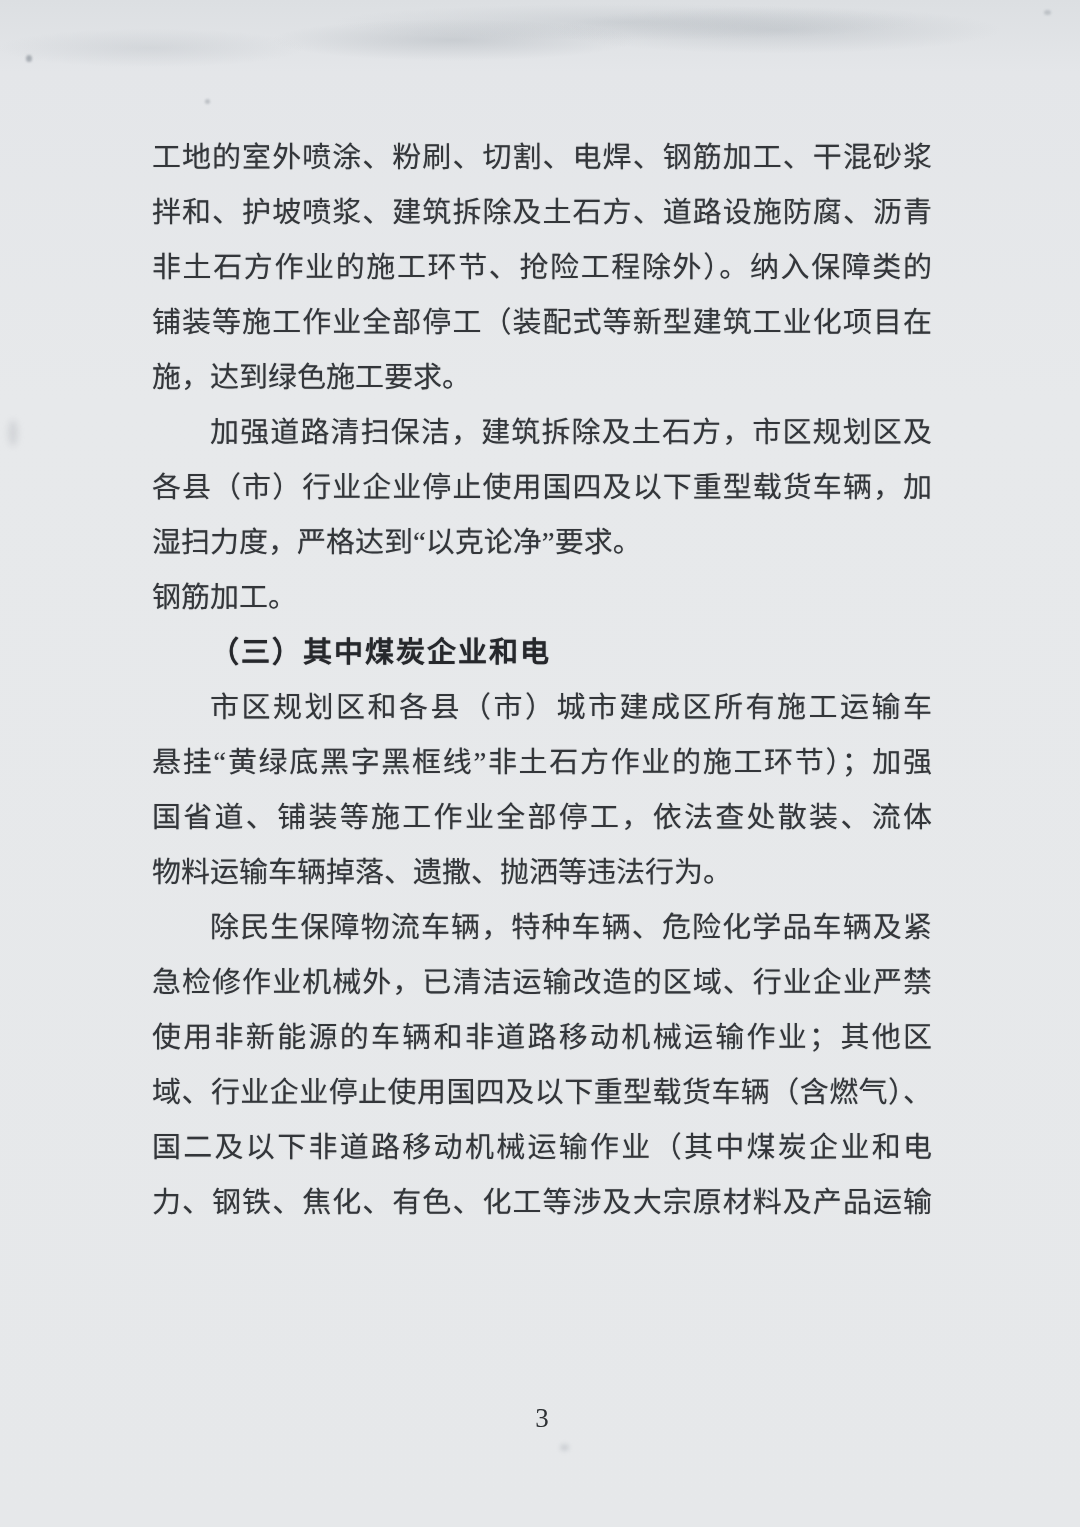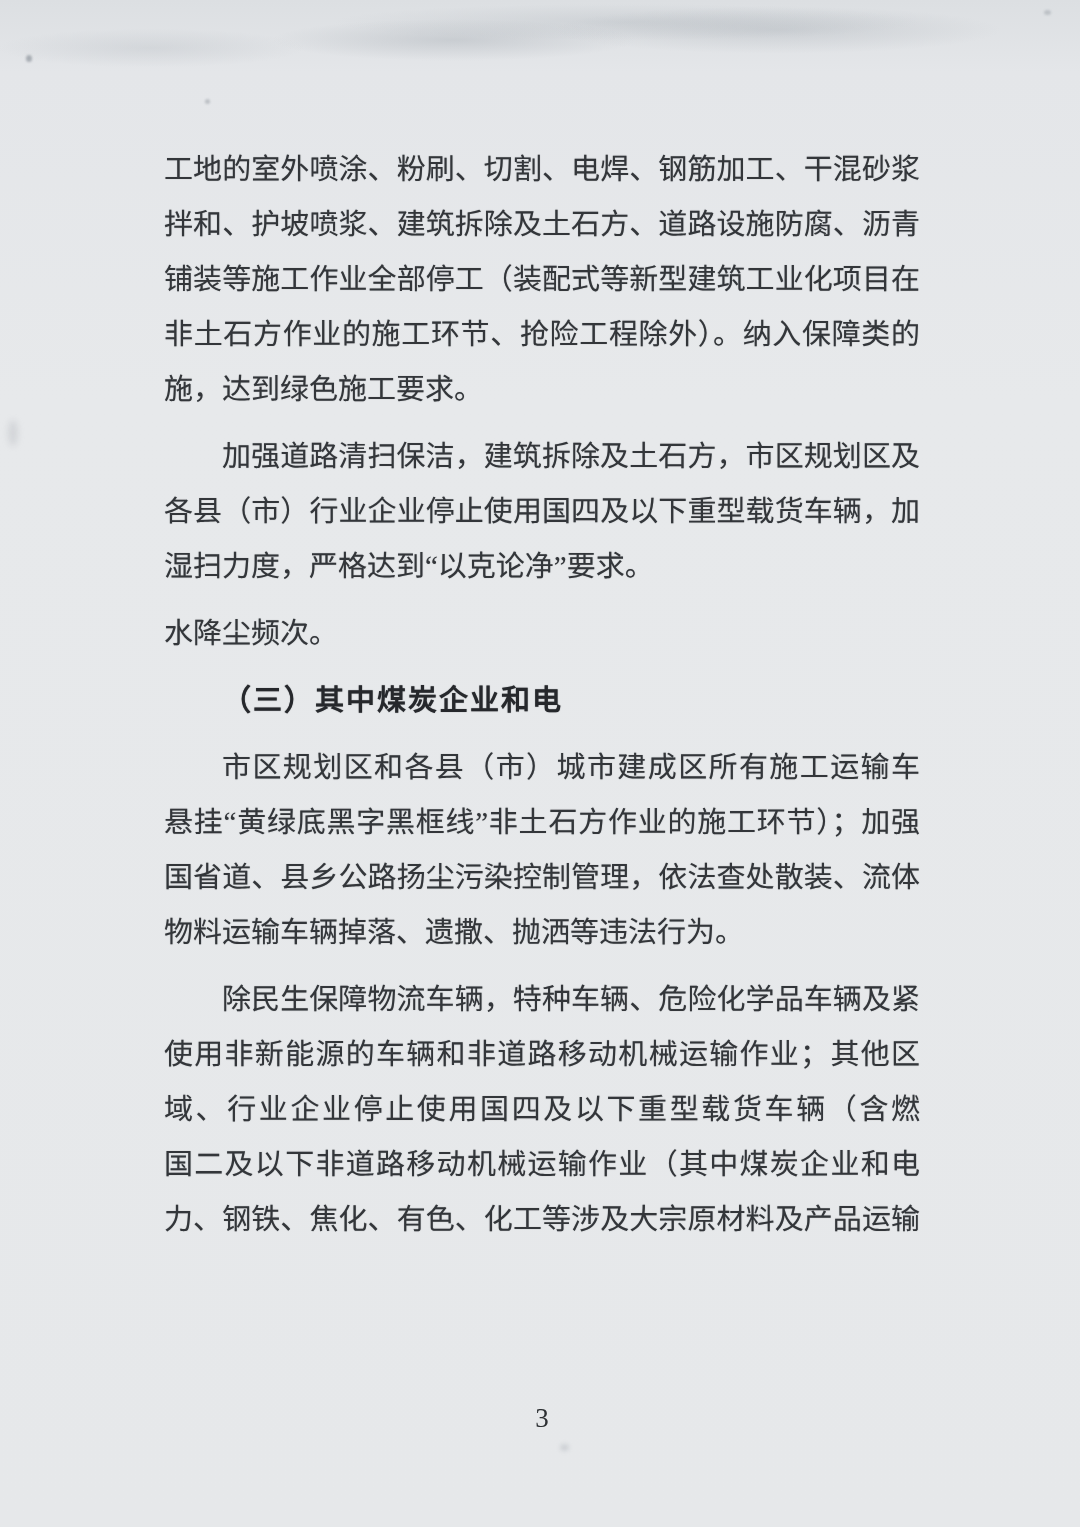--- a/index.html
+++ b/index.html
@@ -37,21 +37,21 @@
 
   .text-block {
     position: absolute;
     left: 152px;
     top: 130px;
     width: 780px;
     font-size: 29px;
     line-height: 55px;
     text-shadow: 0 0 1px rgba(66, 70, 75, 0.45);
   }
-  .para { margin: 12px; }
+  .para { margin: 0; }
   .line {
     text-align: justify;
     text-align-last: justify;
     height: 55px;
     overflow: hidden;
   }
   .line.indent { text-indent: 2em; }
   .line.para-end {
     text-align-last: left;
   }
@@ -83,48 +83,49 @@
   <span class="speck s2"></span>
   <span class="speck s3"></span>
   <span class="speck s4"></span>
   <span class="speck s5"></span>
 
   <div class="text-block">
 
     <div class="para">
       <div class="line">工地的室外喷涂、粉刷、切割、电焊、钢筋加工、干混砂浆</div>
       <div class="line">拌和、护坡喷浆、建筑拆除及土石方、道路设施防腐、沥青</div>
+      <div class="line">非土石方作业的施工环节、抢险工程除外）。纳入保障类的</div>
       <div class="line">铺装等施工作业全部停工（装配式等新型建筑工业化项目在</div>
-      <div class="line">非土石方作业的施工环节、抢险工程除外）。纳入保障类的</div>
       <div class="line para-end">施，达到绿色施工要求。</div>
     </div>
 
     <div class="para">
       <div class="line indent">加强道路清扫保洁，建筑拆除及土石方，市区规划区及</div>
       <div class="line">各县（市）行业企业停止使用国四及以下重型载货车辆，加大</div>
       <div class="line para-end">湿扫力度，严格达到“以克论净”要求。</div>
     </div>
 
     <div class="para">
-      <div class="line para-end">水降尘频次。</div>
+      <div class="line para-end">钢筋加工。</div>
     </div>
 
     <div class="para">
       <div class="line indent heading">（三）其中煤炭企业和电</div>
     </div>
 
     <div class="para">
       <div class="line indent">市区规划区和各县（市）城市建成区所有施工运输车辆、</div>
       <div class="line">悬挂“黄绿底黑字黑框线”非土石方作业的施工环节）；加强</div>
-      <div class="line">国省道、县乡公路扬尘污染控制管理，依法查处散装、流体</div>
+      <div class="line">国省道、铺装等施工作业全部停工，依法查处散装、流体</div>
       <div class="line para-end">物料运输车辆掉落、遗撒、抛洒等违法行为。</div>
     </div>
 
     <div class="para">
       <div class="line indent">除民生保障物流车辆，特种车辆、危险化学品车辆及紧</div>
+      <div class="line">急检修作业机械外，已清洁运输改造的区域、行业企业严禁</div>
       <div class="line">使用非新能源的车辆和非道路移动机械运输作业；其他区</div>
       <div class="line">域、行业企业停止使用国四及以下重型载货车辆（含燃气）、</div>
       <div class="line">国二及以下非道路移动机械运输作业（其中煤炭企业和电</div>
       <div class="line">力、钢铁、焦化、有色、化工等涉及大宗原材料及产品运输</div>
     </div>
 
   </div>
 
   <div class="page-number">3</div>
 

